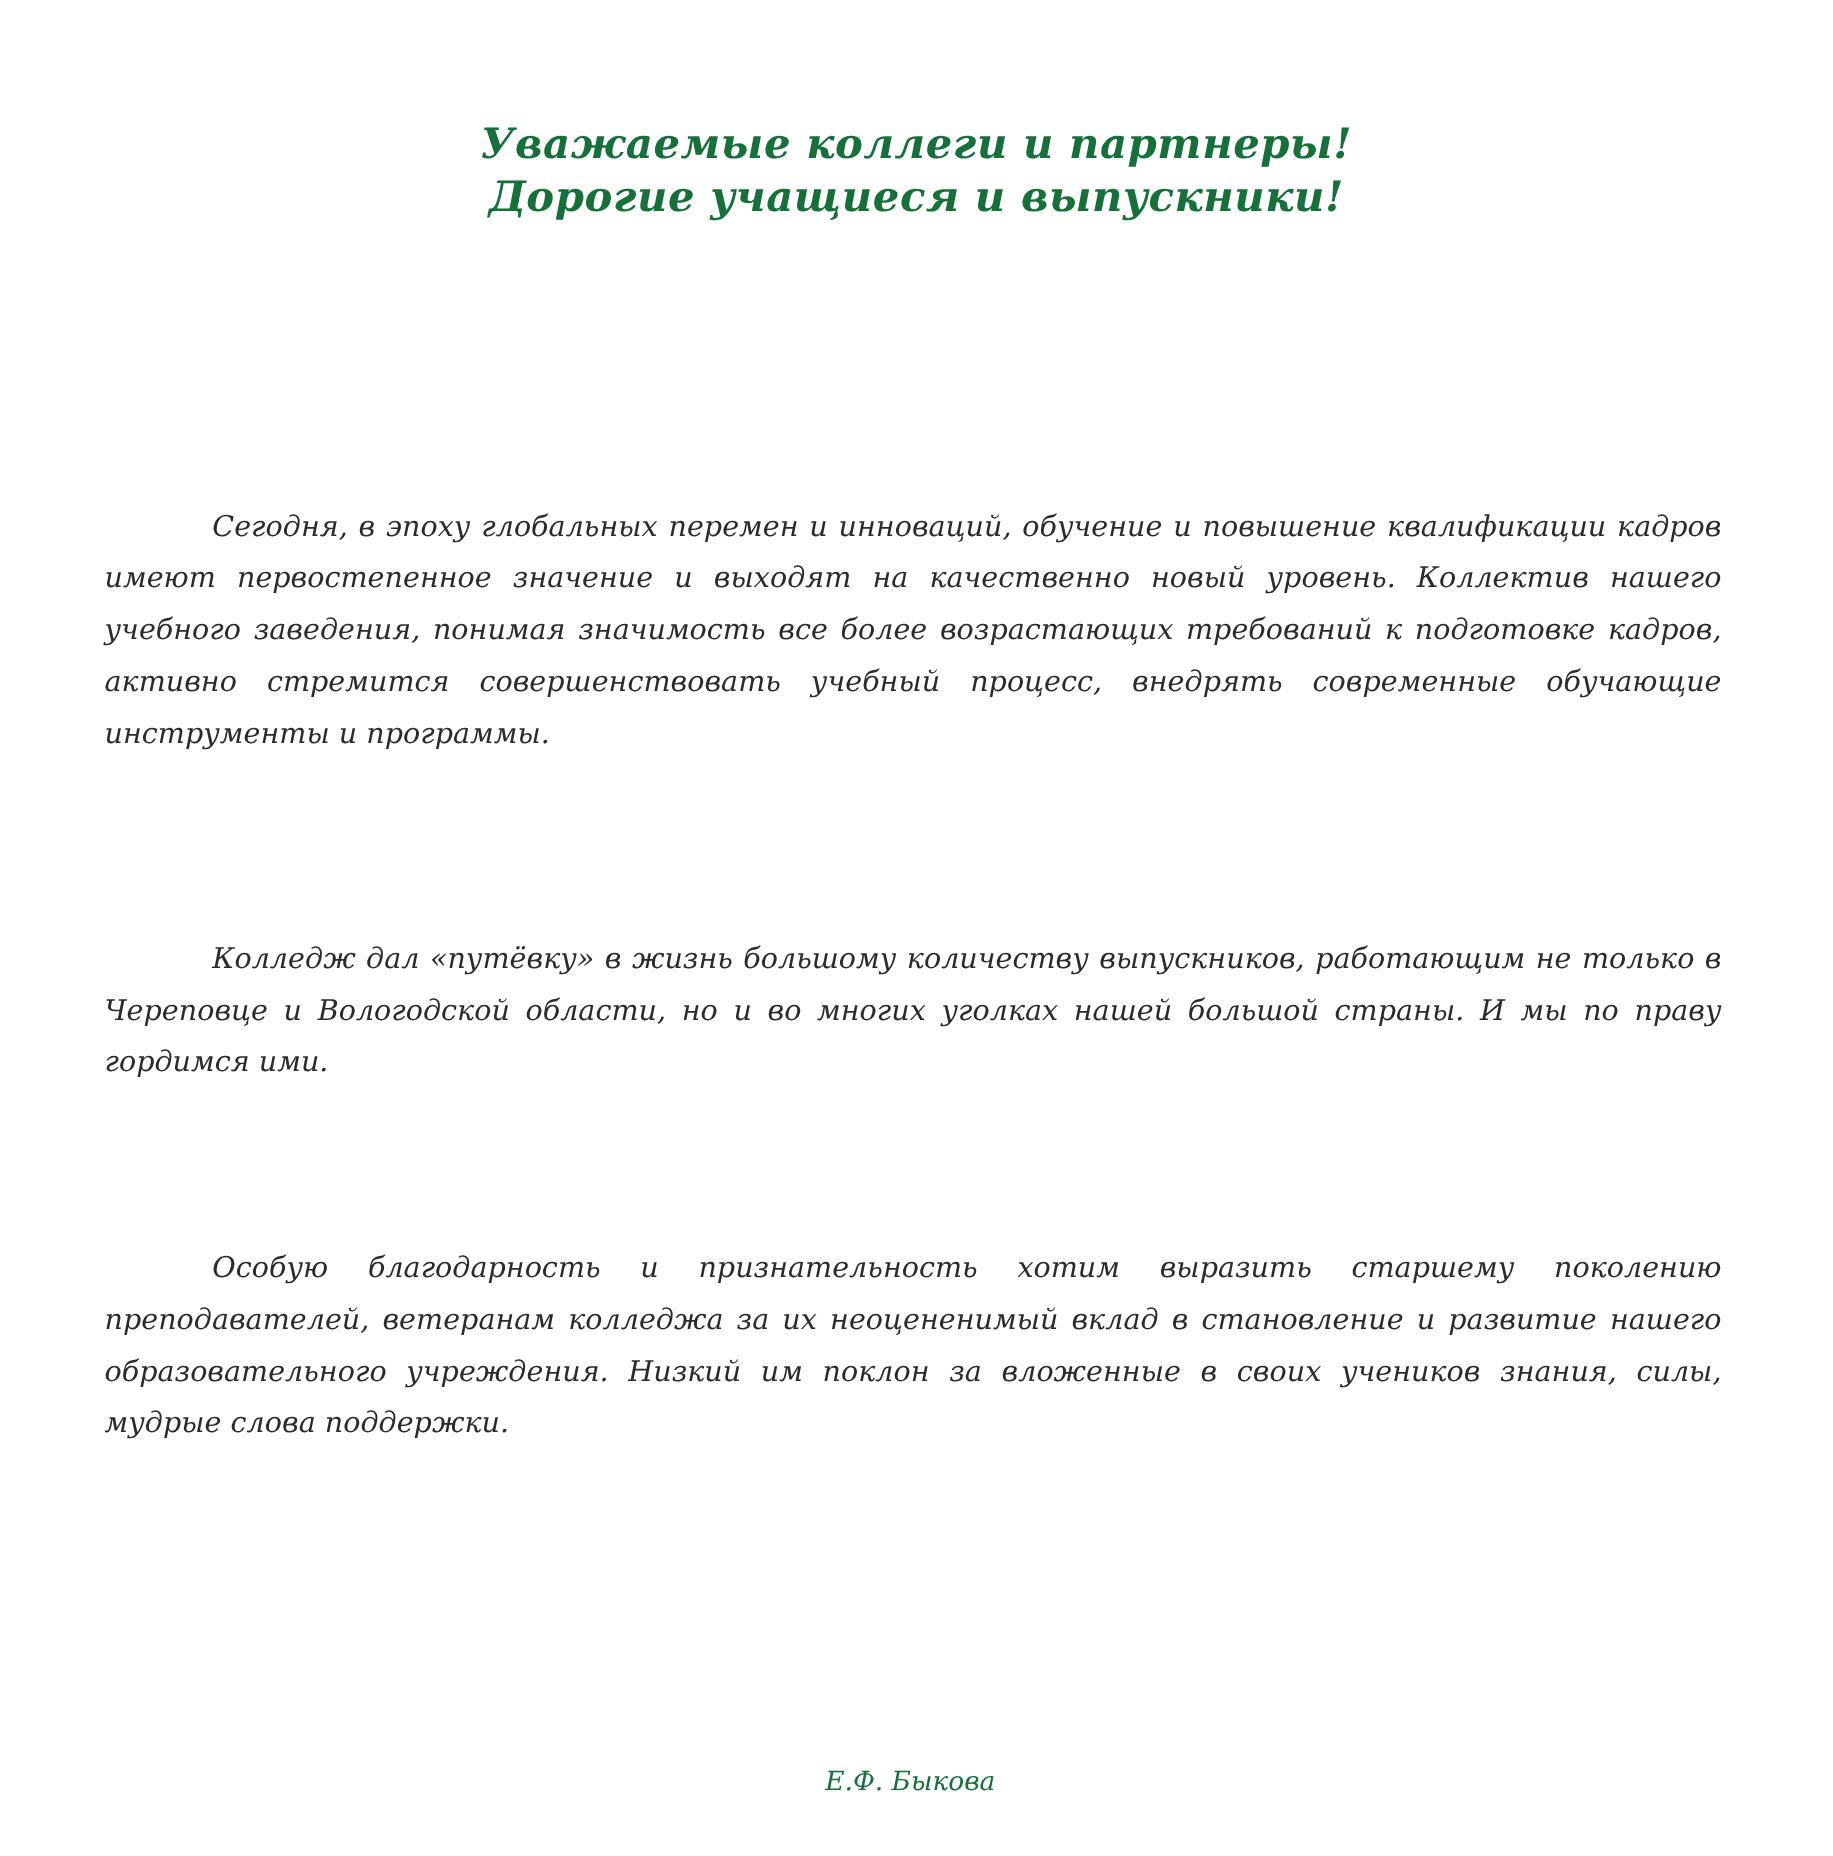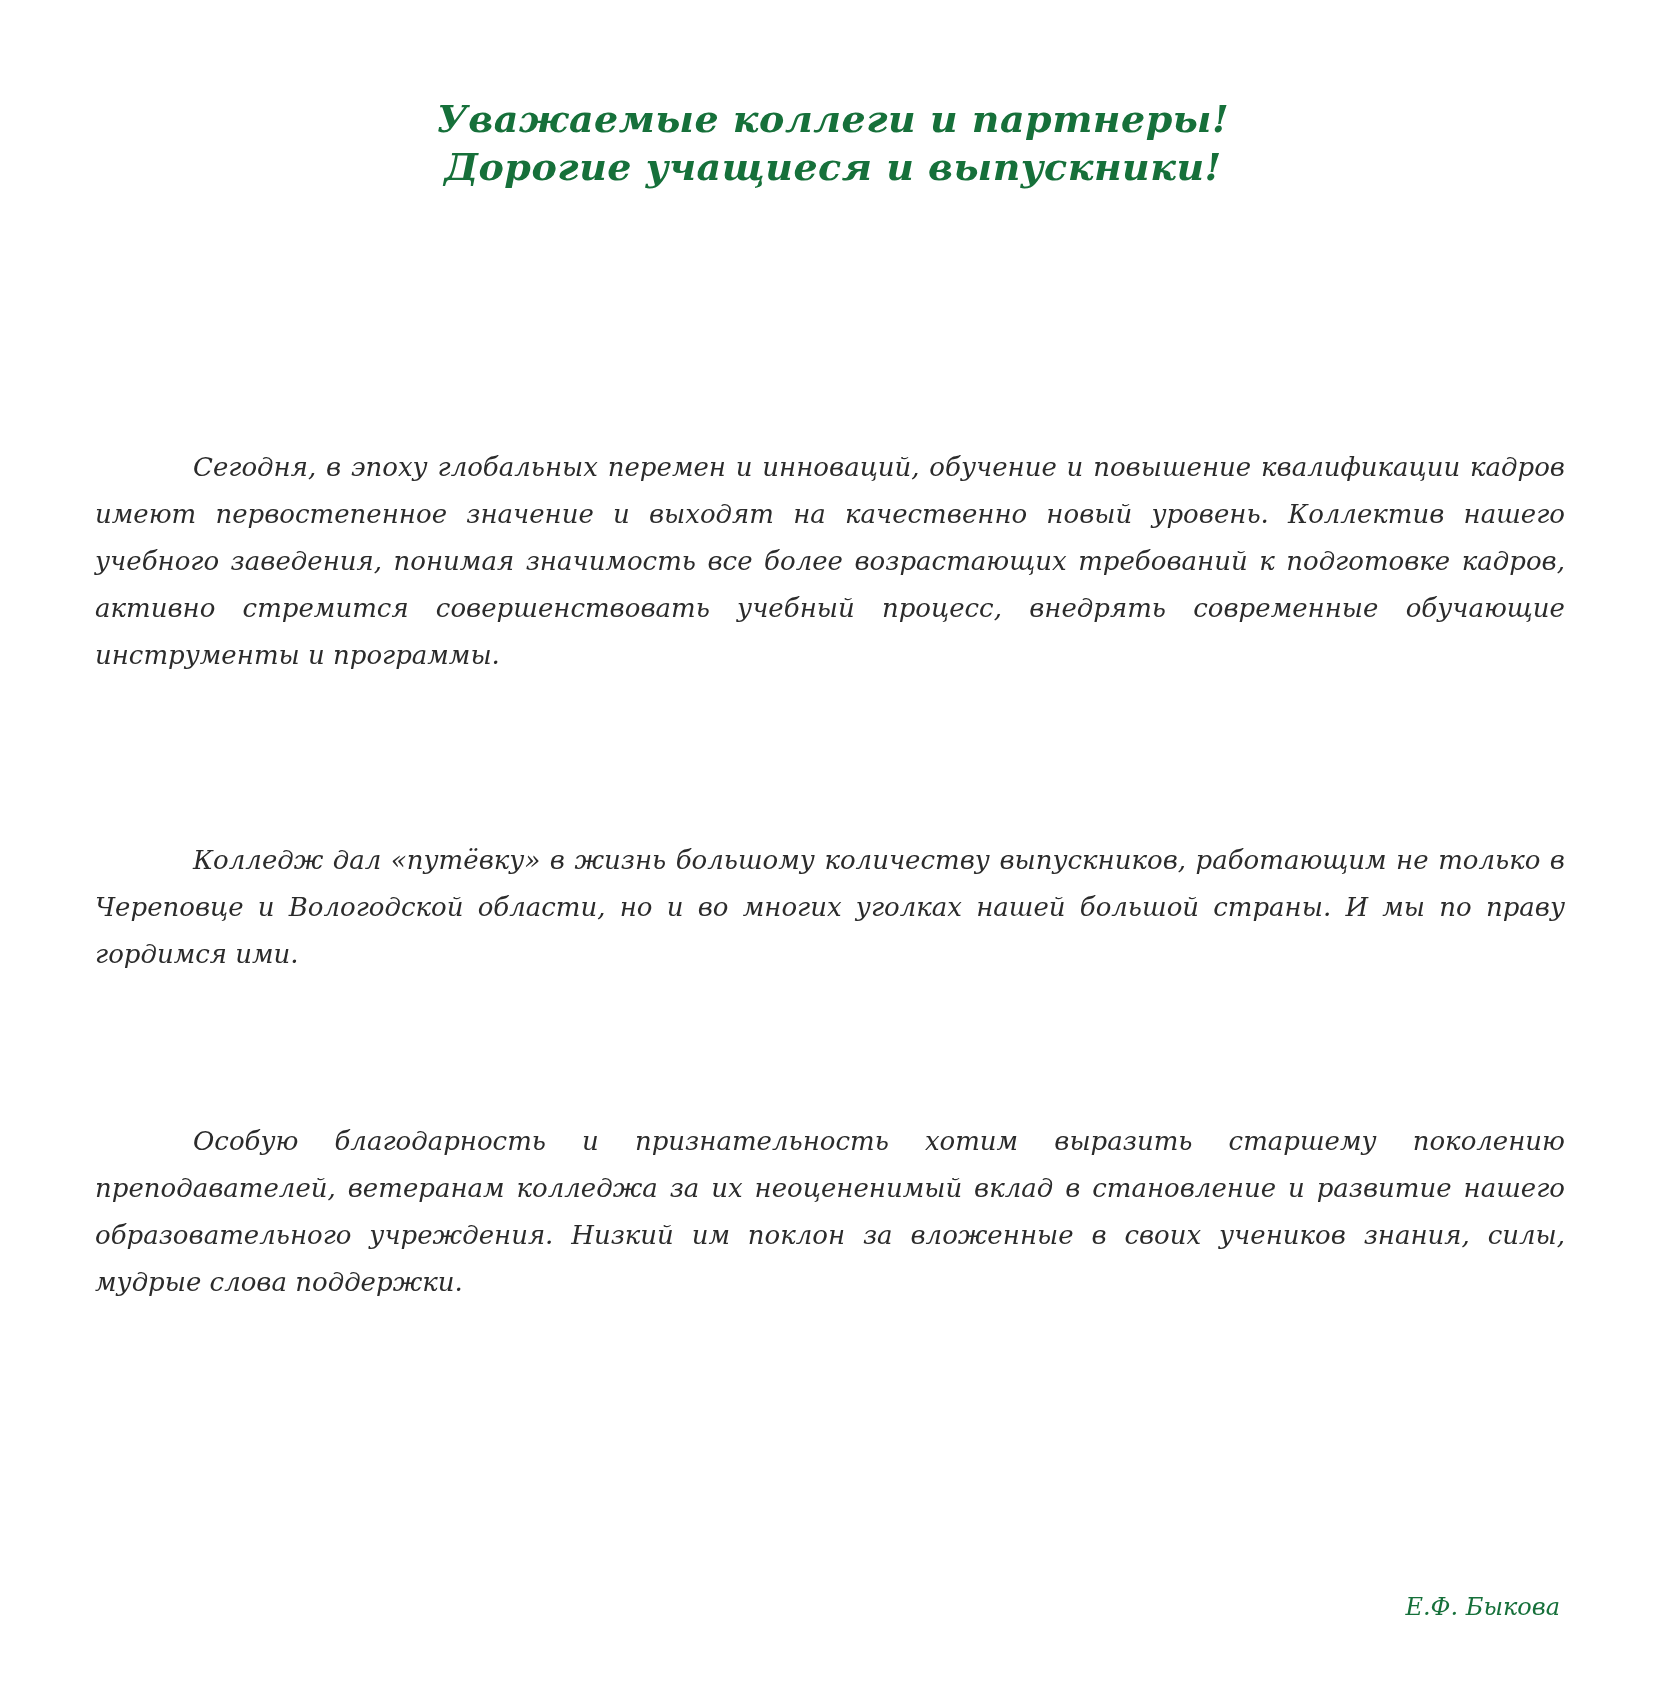--- a/index.html
+++ b/index.html
@@ -8,21 +8,21 @@
       background: #ffffff;
     }
     body {
       width: 1666px;
       height: 1687px;
       position: relative;
       overflow: hidden;
     }
     .page {
       position: absolute;
-      left: 0; top: 0;
+      left: 0; top: 12px;
       width: 1666px;
       height: 1385px;
     }
     .heading {
       position: absolute;
       left: 0;
       width: 1666px;
       text-align: center;
       color: #16703a;
       font-family: "DejaVu Serif", serif;
@@ -65,21 +65,21 @@
     .p4 { top: 1375px; }
     .signature {
       position: absolute;
       left: 95px;
       width: 1465px;
       color: #16703a;
       font-family: "DejaVu Serif", serif;
       font-style: italic;
       font-size: 22px;
       line-height: 30px;
-      text-align: right;
+      text-align: center;
     }
     .sig-line { top: 1544px; text-align: justify; text-align-last: justify; }
     .sig-name { top: 1592px; font-size: 24px; }
   </style>
 </head>
 <body>
 
 <div class="page">
 
   <div class="heading greeting">

